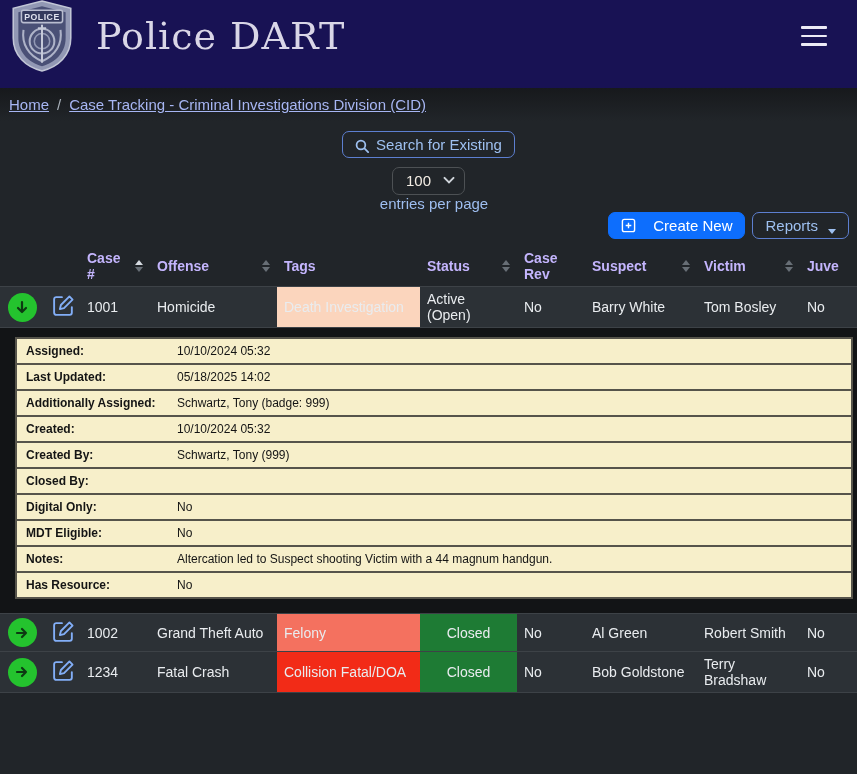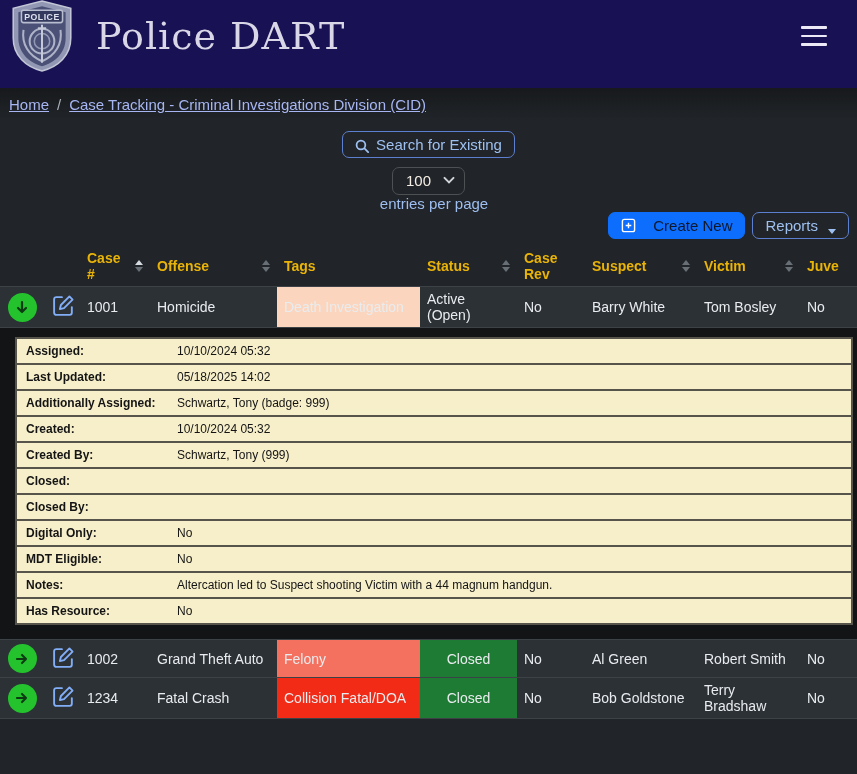--- a/index.html
+++ b/index.html
@@ -29,28 +29,28 @@
     align-items:flex-end; gap:7px; cursor:pointer; font-family:inherit; }
 
   
   .controls-row { display:flex; align-items:center; padding:9px 8px 7px;flex-direction:column; }
   .select-wrap { position:relative; display:inline-block; }
   select.entries { appearance:none; -webkit-appearance:none; background:#212529; color:#f3ede4;
     border:1px solid #4d5154; border-radius:7px; padding:4px 32px 5px 13px; font-size:15px; font-family:inherit; cursor:pointer; }
   .select-chevron { position:absolute; right:10px; top:50%; transform:translateY(-58%); pointer-events:none; color:#cfd4da; }
   .entries-label { color:#9ebef0; margin-left:11px; font-size:15px; }
   .controls-right { margin-left:auto; display:flex; gap:7px; }
-  .btn-primary { background:#0d6efd; border:1px solid #0d6efd; color:#0f172a; border-radius:7px;
+  .btn-primary { background:#0d6efd; border:1px solid #0d6efd; color:#ffffff; border-radius:7px;
     padding:4px 12px; font-size:15px; display:inline-flex; align-items:center; gap:17px; cursor:pointer; font-family:inherit; }
   .caret-down { display:inline-block; width:0; height:0; border-left:4.5px solid transparent;
     border-right:4.5px solid transparent; border-top:5px solid currentColor; margin-left:3px; }
 
   
   table.cases { width:857px; border-collapse:collapse; table-layout:fixed; font-size:14px; }
-  table.cases thead th { text-align:left; font-weight:bold; color:#eab308; padding:4px 7px;
+  table.cases thead th { text-align:left; font-weight:bold; color:#c4b5fd; padding:4px 7px;
     background:#212529; font-size:14px; height:26px; vertical-align:middle; }
   .th-flex { display:flex; align-items:center; justify-content:space-between; }
   .sort-icons { display:inline-flex; flex-direction:column; margin-left:4px; }
   .sort-icons i { display:block; width:0; height:0; border-left:4px solid transparent; border-right:4px solid transparent; }
   .sort-icons .up  { border-bottom:5px solid #686f76; margin-bottom:2px; }
   .sort-icons .dn  { border-top:5px solid #686f76; }
   th.sorted-asc .sort-icons .up { border-bottom-color:#d5dae0; }
 
   tr.case-row { background:#2c3136; border-top:1px solid #3d4247; border-bottom:1px solid #3d4247; }
   tr.case-row td { padding:4px 7px; height:26px; vertical-align:middle; color:#e9ecef; }
@@ -264,24 +264,20 @@
               </tr>
               <tr>
                 <th>Created:</th>
                 <td>10/10/2024 05:32</td>
               </tr>
               <tr>
                 <th>Created By:</th>
                 <td>Schwartz, Tony (999)</td>
               </tr>
               <tr>
-                <th>Closed:</th>
-                <td></td>
-              </tr>
-              <tr>
                 <th>Closed By:</th>
                 <td></td>
               </tr>
               <tr>
                 <th>Digital Only:</th>
                 <td>No</td>
               </tr>
               <tr>
                 <th>MDT Eligible:</th>
                 <td>No</td>

